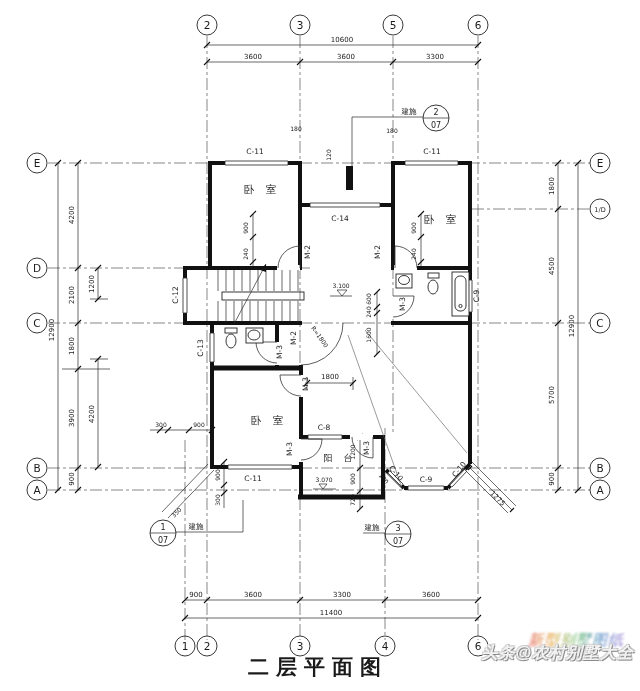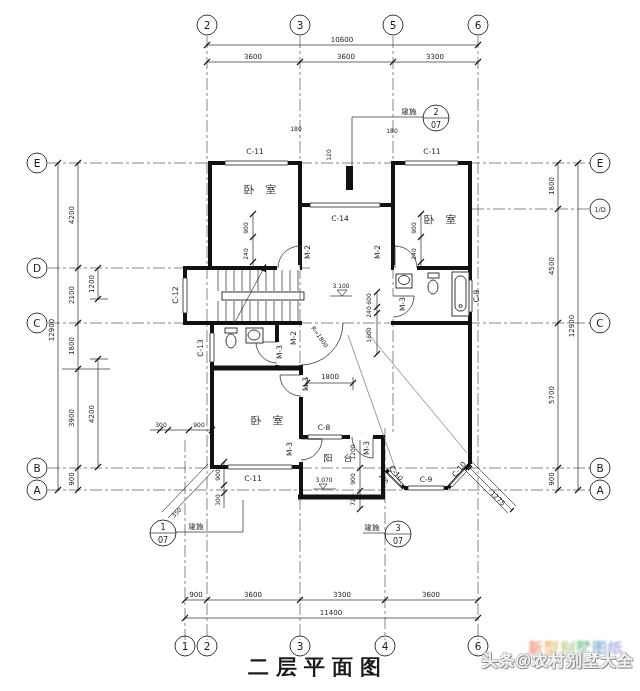--- a/index.html
+++ b/index.html
@@ -20,21 +20,21 @@
   .hair{stroke:#555;stroke-width:0.6;fill:none;}
   .wall{stroke:#111;stroke-width:4;fill:none;}
   .wall5{stroke:#111;stroke-width:5;fill:none;}
   .grid{stroke:#555;stroke-width:0.7;fill:none;stroke-dasharray:12 3 3 3;}
   .tick{stroke:#111;stroke-width:1.1;fill:none;}
   .winw{fill:#fff;stroke:none;}
   .winl{stroke:#222;stroke-width:0.8;fill:none;}
   .door{stroke:#333;stroke-width:0.8;fill:none;}
   .fix{stroke:#222;stroke-width:0.9;fill:#fff;}
   .circ{stroke:#222;stroke-width:0.9;fill:none;}
-  #wm{position:absolute;right:2px;bottom:6px;width:215px;height:42px;}
+  #wm{position:absolute;right:2px;bottom:14px;width:215px;height:42px;font-style:italic;}
   #wm .back{position:absolute;right:14px;top:-4px;font-size:15px;font-weight:bold;letter-spacing:1px;
      background:linear-gradient(90deg,#d44,#d80,#4a4,#37b,#86c);
      -webkit-background-clip:text;background-clip:text;color:transparent;
      opacity:.55;filter:blur(1.2px);}
   #wm .front{position:absolute;right:4px;top:8px;font-size:16px;font-weight:bold;letter-spacing:1px;
      color:#f2f2f2;text-shadow:1px 1px 0 #8a8a8a,-1px -1px 0 #d5d5d5,1px -1px 0 #bbb,-1px 1px 0 #bbb;}
 </style>
 </head>
 <body>
 

